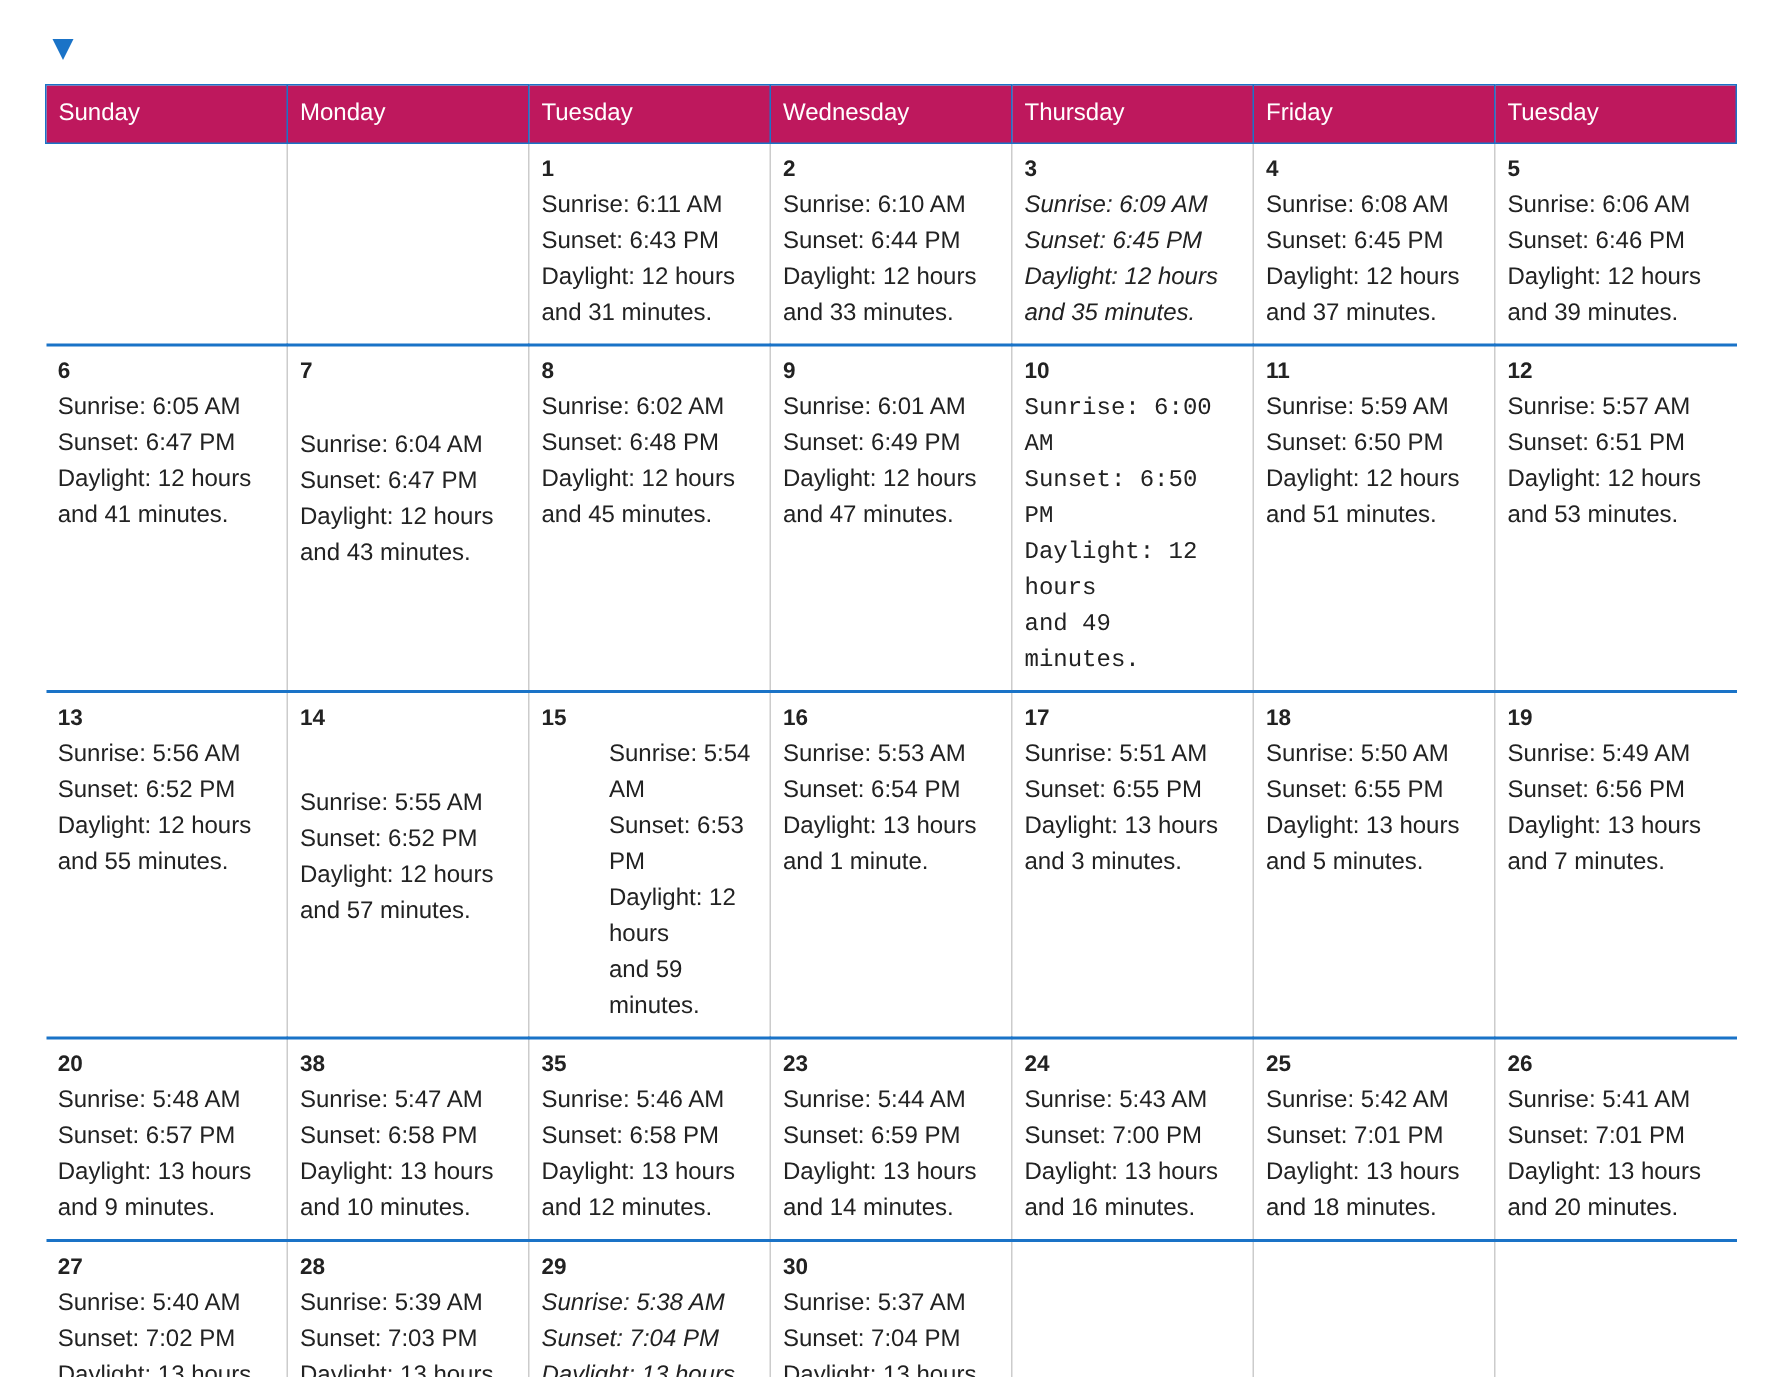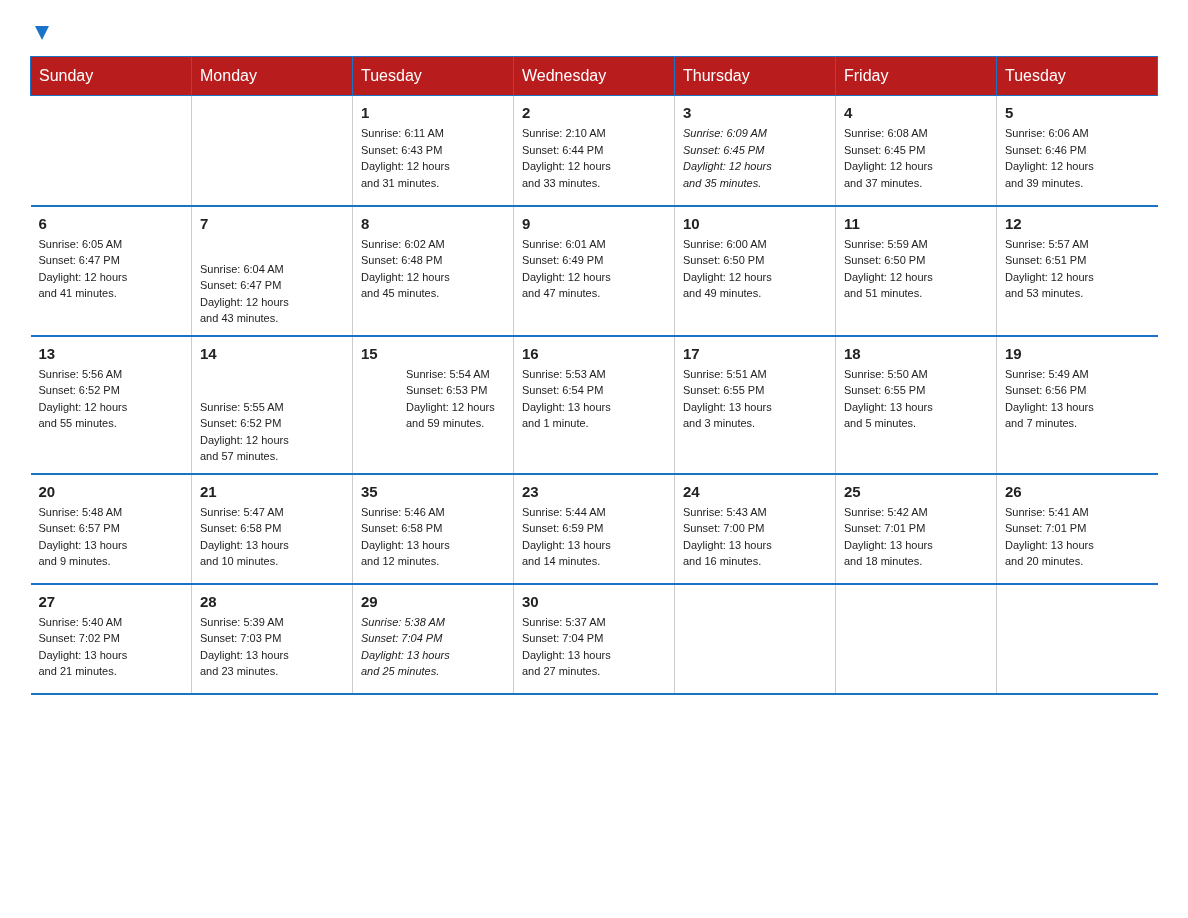--- a/index.html
+++ b/index.html
@@ -47,21 +47,21 @@
       font-size: 22px;
       color: #333;
       margin-top: 4px;
     }
     table {
       width: 100%;
       border-collapse: collapse;
       margin-top: 10px;
     }
     thead tr {
-      background-color: #b91c1c;
+      background-color: #be185d;
       color: #fff;
     }
     thead th {
       padding: 10px 8px;
       font-size: 16px;
       font-weight: normal;
       text-align: left;
       border: 1px solid #1a73c7;
     }
     tbody tr {
@@ -80,21 +80,21 @@
     tbody td:last-child {
       border-right: none;
     }
     .day-number {
       font-size: 15px;
       font-weight: bold;
       color: #222;
       margin-bottom: 4px;
     }
     .day-info {
-      font-size: 11px;
+      font-size: 16px;
       color: #222;
       line-height: 1.5;
     }
   </style>
 </head>
 <body>
 
 <div class="header">
   <div class="logo">
     <div style="display:flex; align-items:center;">
@@ -130,21 +130,21 @@
         <td></td>
         <td>
           <div class="day-number">1</div>
           <div class="day-info" style="white-space: pre-line;">Sunrise: 6:11 AM
 Sunset: 6:43 PM
 Daylight: 12 hours
 and 31 minutes.</div>
         </td>
         <td>
           <div class="day-number">2</div>
-          <div class="day-info" style="white-space: pre-line;">Sunrise: 2:10 AM
+          <div class="day-info" style="white-space: pre-line;">Sunrise: 6:10 AM
 Sunset: 6:44 PM
 Daylight: 12 hours
 and 33 minutes.</div>
         </td>
         <td>
           <div class="day-number">3</div>
           <div class="day-info" style="white-space: pre-line; font-style: italic;">Sunrise: 6:09 AM
 Sunset: 6:45 PM
 Daylight: 12 hours
 and 35 minutes.</div>
@@ -188,21 +188,21 @@
         </td>
         <td>
           <div class="day-number">9</div>
           <div class="day-info" style="white-space: pre-line;">Sunrise: 6:01 AM
 Sunset: 6:49 PM
 Daylight: 12 hours
 and 47 minutes.</div>
         </td>
         <td>
           <div class="day-number">10</div>
-          <div class="day-info" style="white-space: pre-line;">Sunrise: 6:00 AM
+          <div class="day-info" style="white-space: pre-line; font-family: Liberation Mono, monospace;">Sunrise: 6:00 AM
 Sunset: 6:50 PM
 Daylight: 12 hours
 and 49 minutes.</div>
         </td>
         <td>
           <div class="day-number">11</div>
           <div class="day-info" style="white-space: pre-line;">Sunrise: 5:59 AM
 Sunset: 6:50 PM
 Daylight: 12 hours
 and 51 minutes.</div>
@@ -268,21 +268,21 @@
       </tr>
       <tr>
         <td>
           <div class="day-number">20</div>
           <div class="day-info" style="white-space: pre-line;">Sunrise: 5:48 AM
 Sunset: 6:57 PM
 Daylight: 13 hours
 and 9 minutes.</div>
         </td>
         <td>
-          <div class="day-number">21</div>
+          <div class="day-number">38</div>
           <div class="day-info" style="white-space: pre-line;">Sunrise: 5:47 AM
 Sunset: 6:58 PM
 Daylight: 13 hours
 and 10 minutes.</div>
         </td>
         <td>
           <div class="day-number">35</div>
           <div class="day-info" style="white-space: pre-line;">Sunrise: 5:46 AM
 Sunset: 6:58 PM
 Daylight: 13 hours

